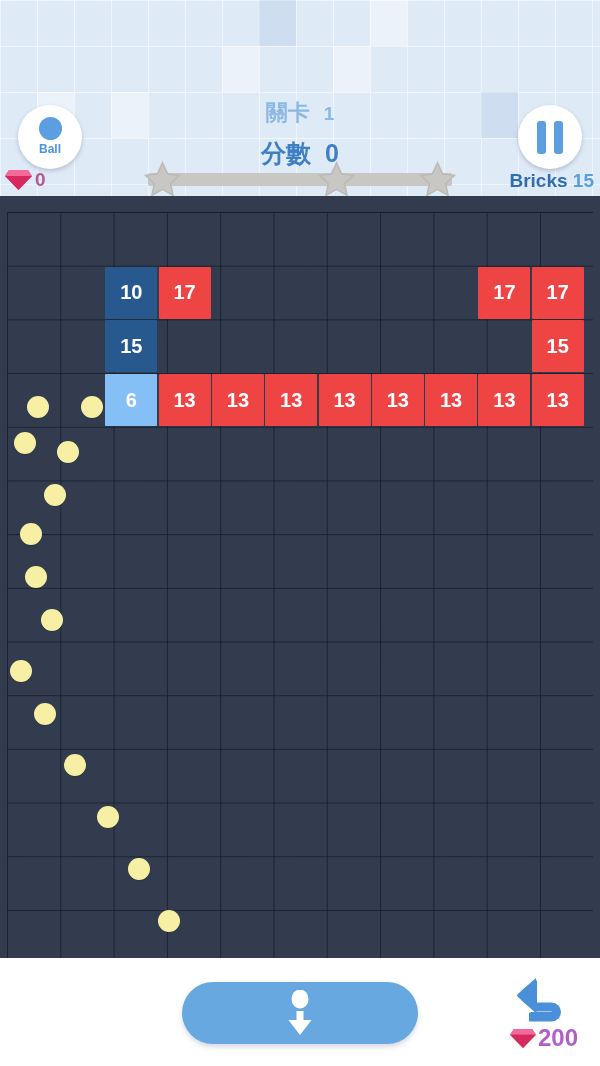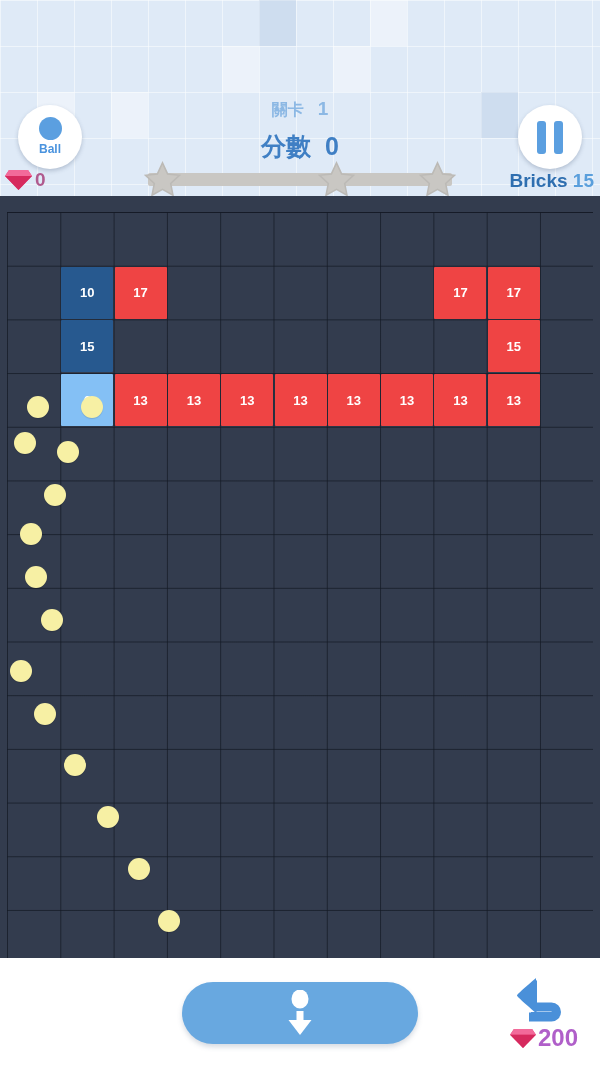--- a/index.html
+++ b/index.html
@@ -35,21 +35,21 @@
     display:flex;flex-direction:column;align-items:center;justify-content:center;
   }
   .ball-btn .dot{width:23px;height:23px;border-radius:50%;background:#5b9fe0;margin-bottom:0px;}
   .ball-btn .lbl{font-size:12px;color:#4a93de;font-weight:bold;line-height:17px;margin-top:1px;}
 
   .gem-left{position:absolute;left:5px;top:168px;display:flex;align-items:center;gap:3px;}
   .gem-count-left{font-size:19px;color:#b05a8e;font-weight:bold;}
 
   .center-stats{position:absolute;left:0;top:98px;width:600px;text-align:center;}
   .stat-row{display:flex;justify-content:center;align-items:baseline;gap:14px;}
-  .stat-lvl-lbl{font-size:16px;color:#8cb8e4;font-weight:bold;}
+  .stat-lvl-lbl{font-size:22px;color:#8cb8e4;font-weight:bold;}
   .stat-lvl-val{font-size:19px;color:#8cb8e4;font-weight:bold;}
   .stat-score-lbl{font-size:25px;color:#3f7fc4;font-weight:bold;}
   .stat-score-val{font-size:25px;color:#3f7fc4;font-weight:bold;}
   .stat-row.score{margin-top:9px;}
 
   .star-bar{position:absolute;left:148px;top:173px;width:304px;height:13px;
     background:#c9c7c3;border-radius:2px;}
   .star{position:absolute;top:-12px;width:37px;height:36px;}
 
   .pause-btn{
@@ -70,22 +70,23 @@
     background-image:
       linear-gradient(to right, rgba(20,26,37,.75) 1px, transparent 1px),
       linear-gradient(to bottom, rgba(20,26,37,.75) 1px, transparent 1px);
     background-size:53.3px 53.7px;
   }
   .grid-top-edge{position:absolute;left:7px;top:16px;width:586px;height:1px;background:rgba(20,26,37,.75);}
 
   .brick{
     position:absolute;width:52px;height:52px;
     display:flex;align-items:center;justify-content:center;
-    color:#ffffff;font-size:13px;font-weight:bold;
+    color:#ffffff;font-size:20px;font-weight:bold;
     border-radius:1px;
+    margin-left:44px;
   }
   .brick.t-dark{background:#27598f;}
   .brick.t-mid{background:#ef4444;}
   .brick.t-light{background:#84c0f5;}
 
   .ball-trail{position:absolute;width:22px;height:22px;border-radius:50%;
     background:#f7f0a4;box-shadow:0 1px 1px rgba(0,0,0,.12);}
 
   
   .bottombar{position:absolute;left:0;top:958px;width:600px;height:108px;background:#ffffff;}

